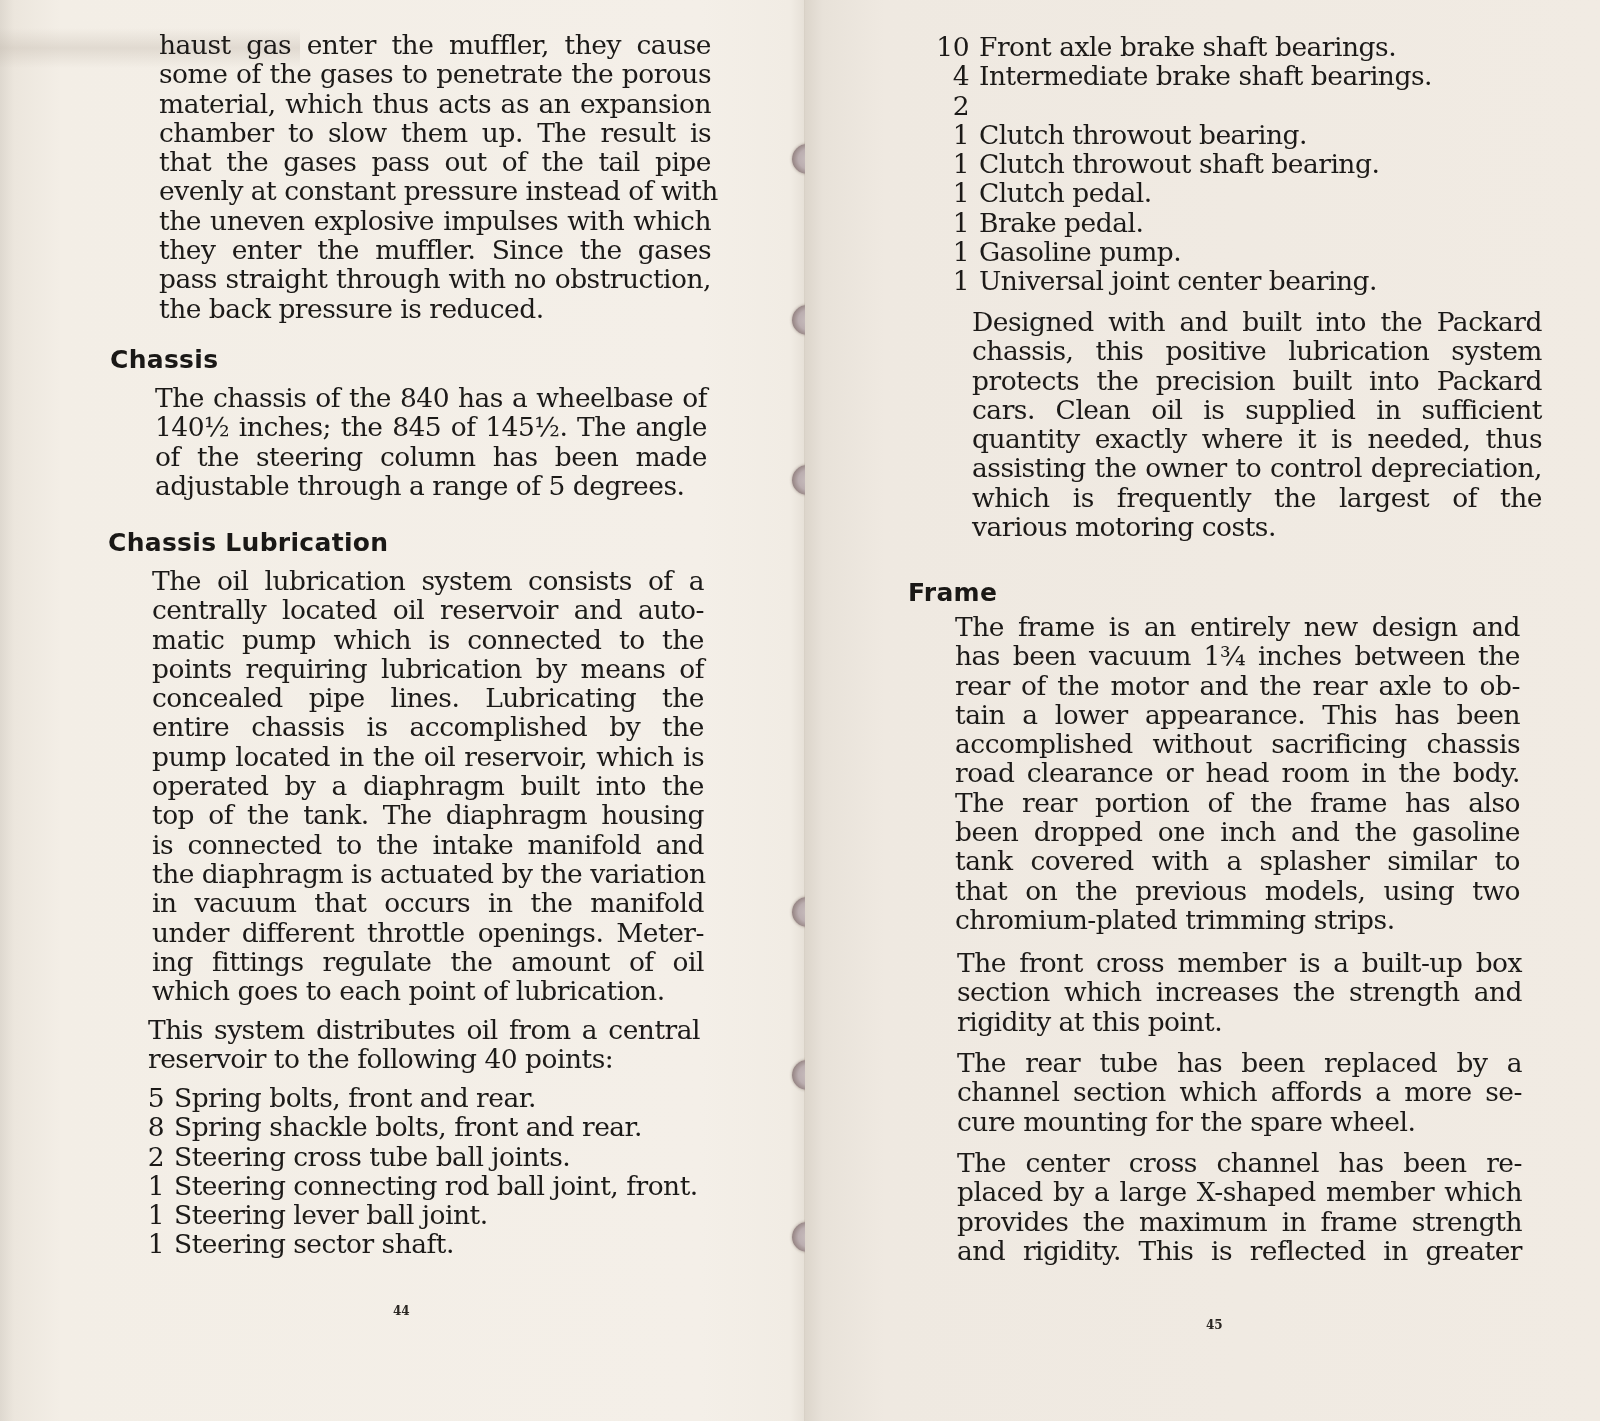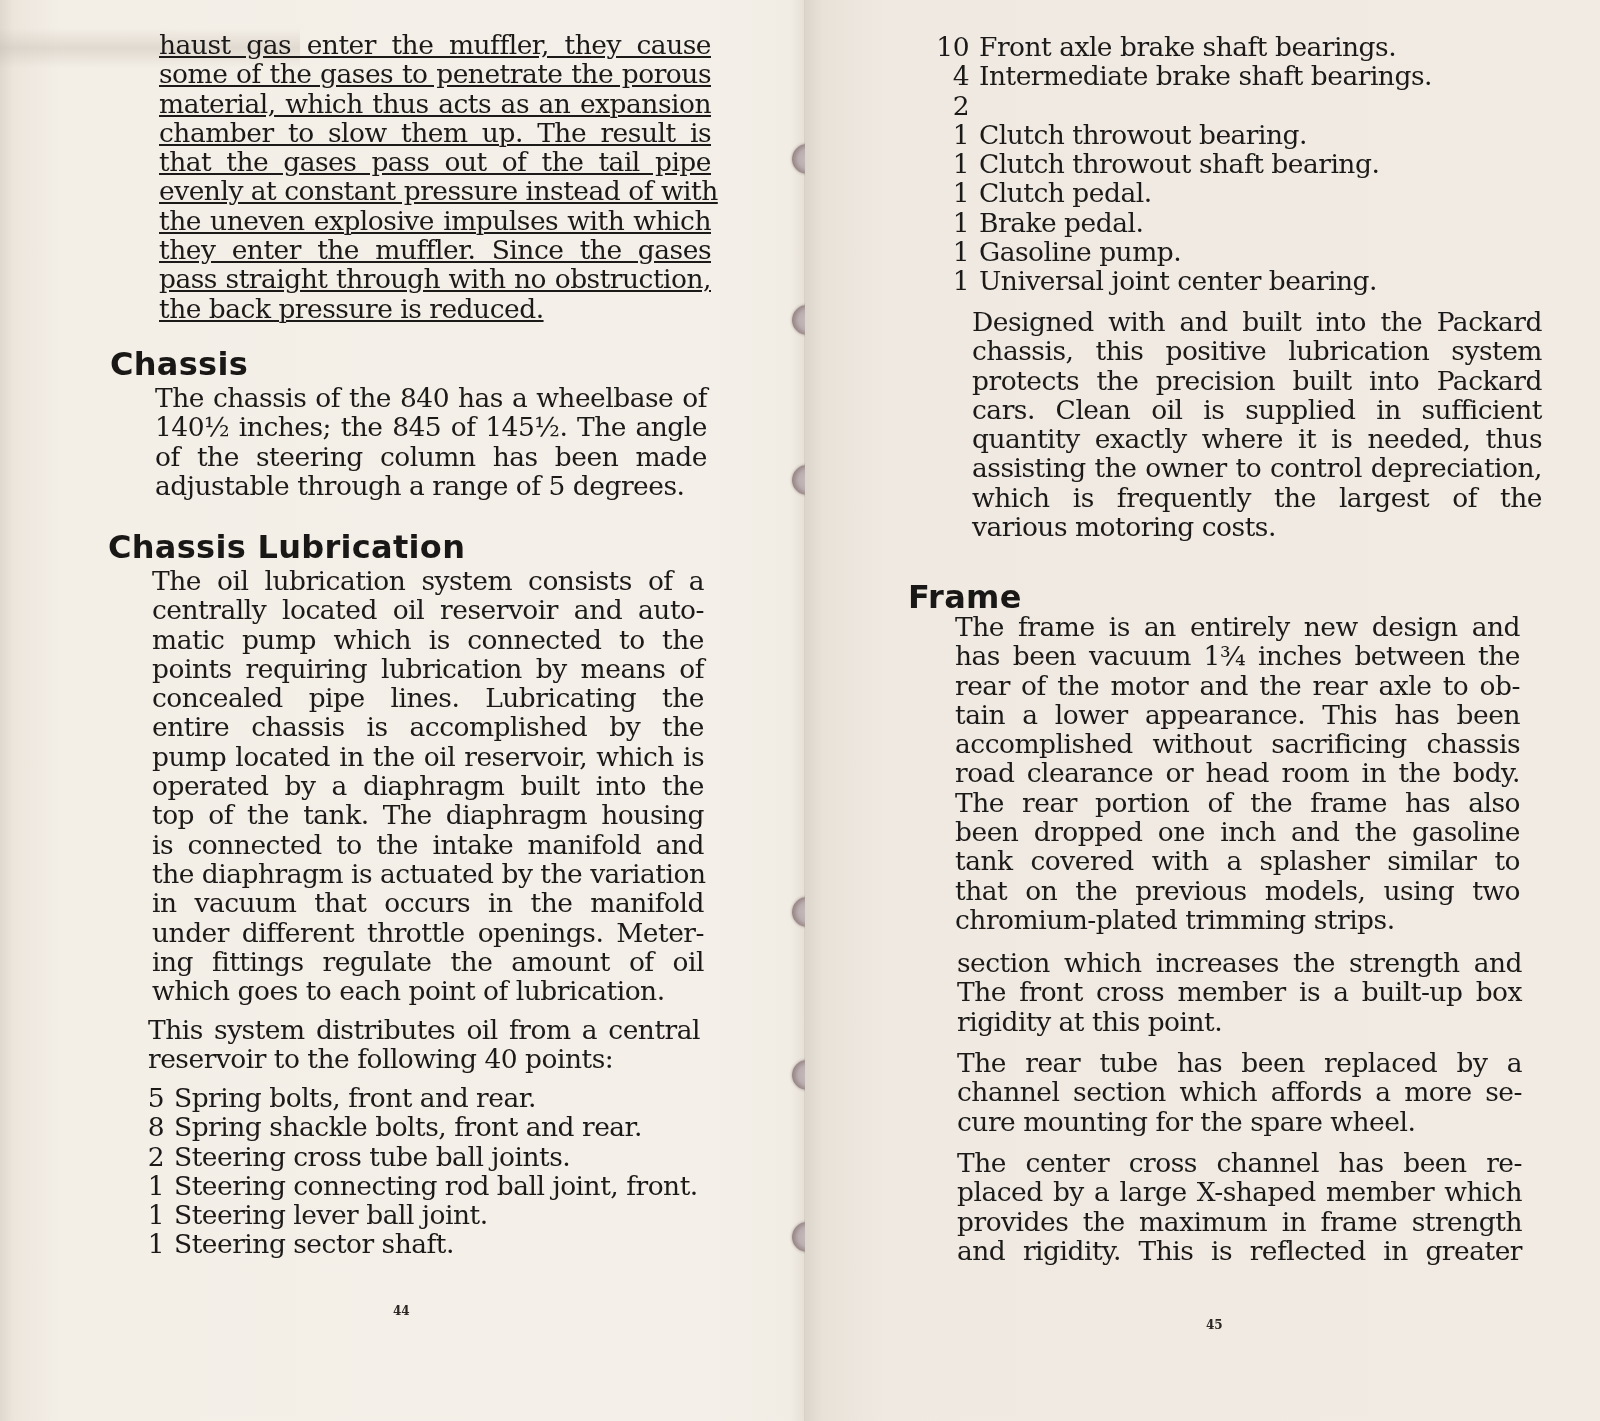--- a/index.html
+++ b/index.html
@@ -72,21 +72,21 @@
       text-align-last: justify;
       white-space: nowrap;
     }
     .line.last {
       text-align-last: left;
     }
     .heading {
       position: absolute;
       font-family: "DejaVu Sans", "Liberation Sans", sans-serif;
       font-weight: bold;
-      font-size: 32px;
+      font-size: 25px;
       letter-spacing: 0.3px;
       color: #1a1816;
     }
     .list-row {
       display: flex;
       white-space: nowrap;
     }
     .list-num {
       display: inline-block;
       text-align: right;
@@ -101,21 +101,21 @@
     }
   </style>
 </head>
 <body>
 
 <div class="spread">
 
   <div class="page page-left">
     <div class="top-shadow"></div>
 
-    <div class="block" style="left:159px; top:30px; width:552px;text-decoration:underline;">
+    <div class="block" style="left:159px; top:30px; width:552px;">
       <span class="line">haust gas enter the muffler, they cause</span>
       <span class="line">some of the gases to penetrate the porous</span>
       <span class="line">material, which thus acts as an expansion</span>
       <span class="line">chamber to slow them up.  The result is</span>
       <span class="line">that the gases pass out of the tail pipe</span>
       <span class="line">evenly at constant pressure instead of with</span>
       <span class="line">the uneven explosive impulses with which</span>
       <span class="line">they enter the muffler.  Since the gases</span>
       <span class="line">pass straight through with no obstruction,</span>
       <span class="line last">the back pressure is reduced.</span>
@@ -254,22 +254,22 @@
       <span class="line">accomplished without sacrificing chassis</span>
       <span class="line">road clearance or head room in the body.</span>
       <span class="line">The rear portion of the frame has also</span>
       <span class="line">been dropped one inch and the gasoline</span>
       <span class="line">tank covered with a splasher similar to</span>
       <span class="line">that on the previous models, using two</span>
       <span class="line last">chromium-plated trimming strips.</span>
     </div>
 
     <div class="block" style="left:152px; top:948px; width:565px;">
+      <span class="line">The front cross member is a built-up box</span>
       <span class="line">section which increases the strength and</span>
-      <span class="line">The front cross member is a built-up box</span>
       <span class="line last">rigidity at this point.</span>
     </div>
 
     <div class="block" style="left:152px; top:1048px; width:565px;">
       <span class="line">The rear tube has been replaced by a</span>
       <span class="line">channel section which affords a more se-</span>
       <span class="line last">cure mounting for the spare wheel.</span>
     </div>
 
     <div class="block" style="left:152px; top:1148px; width:565px;">

